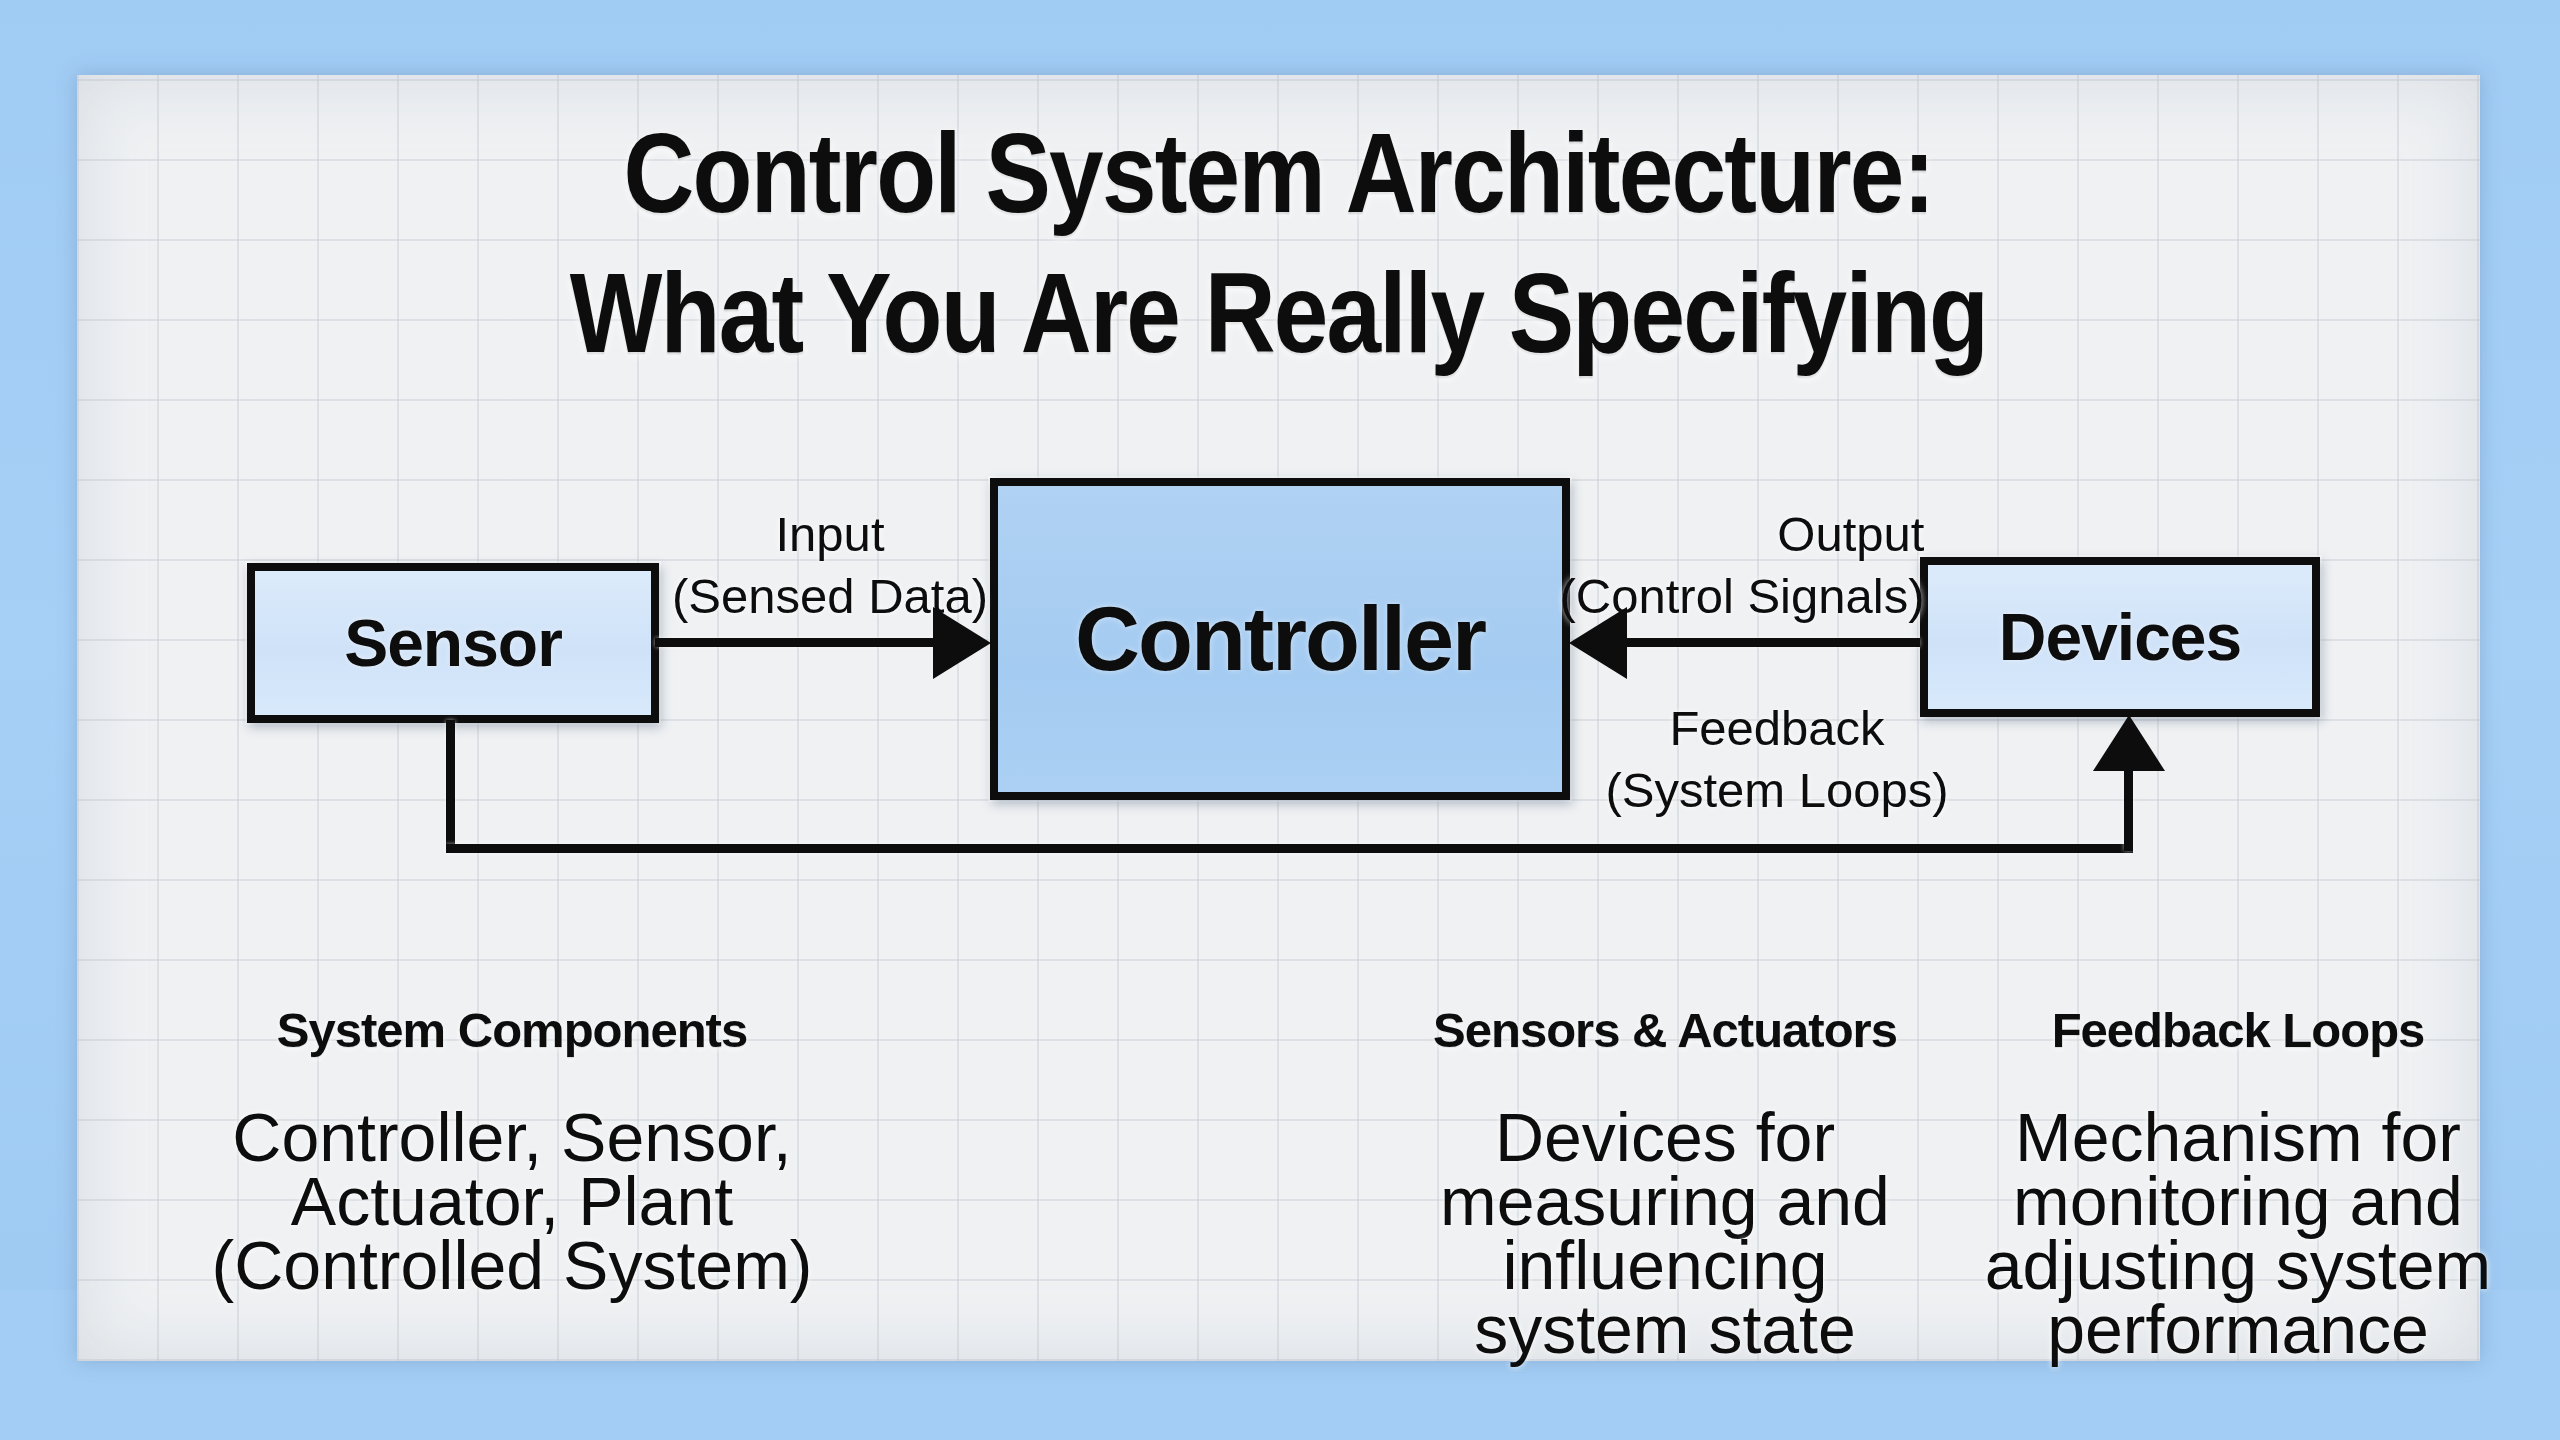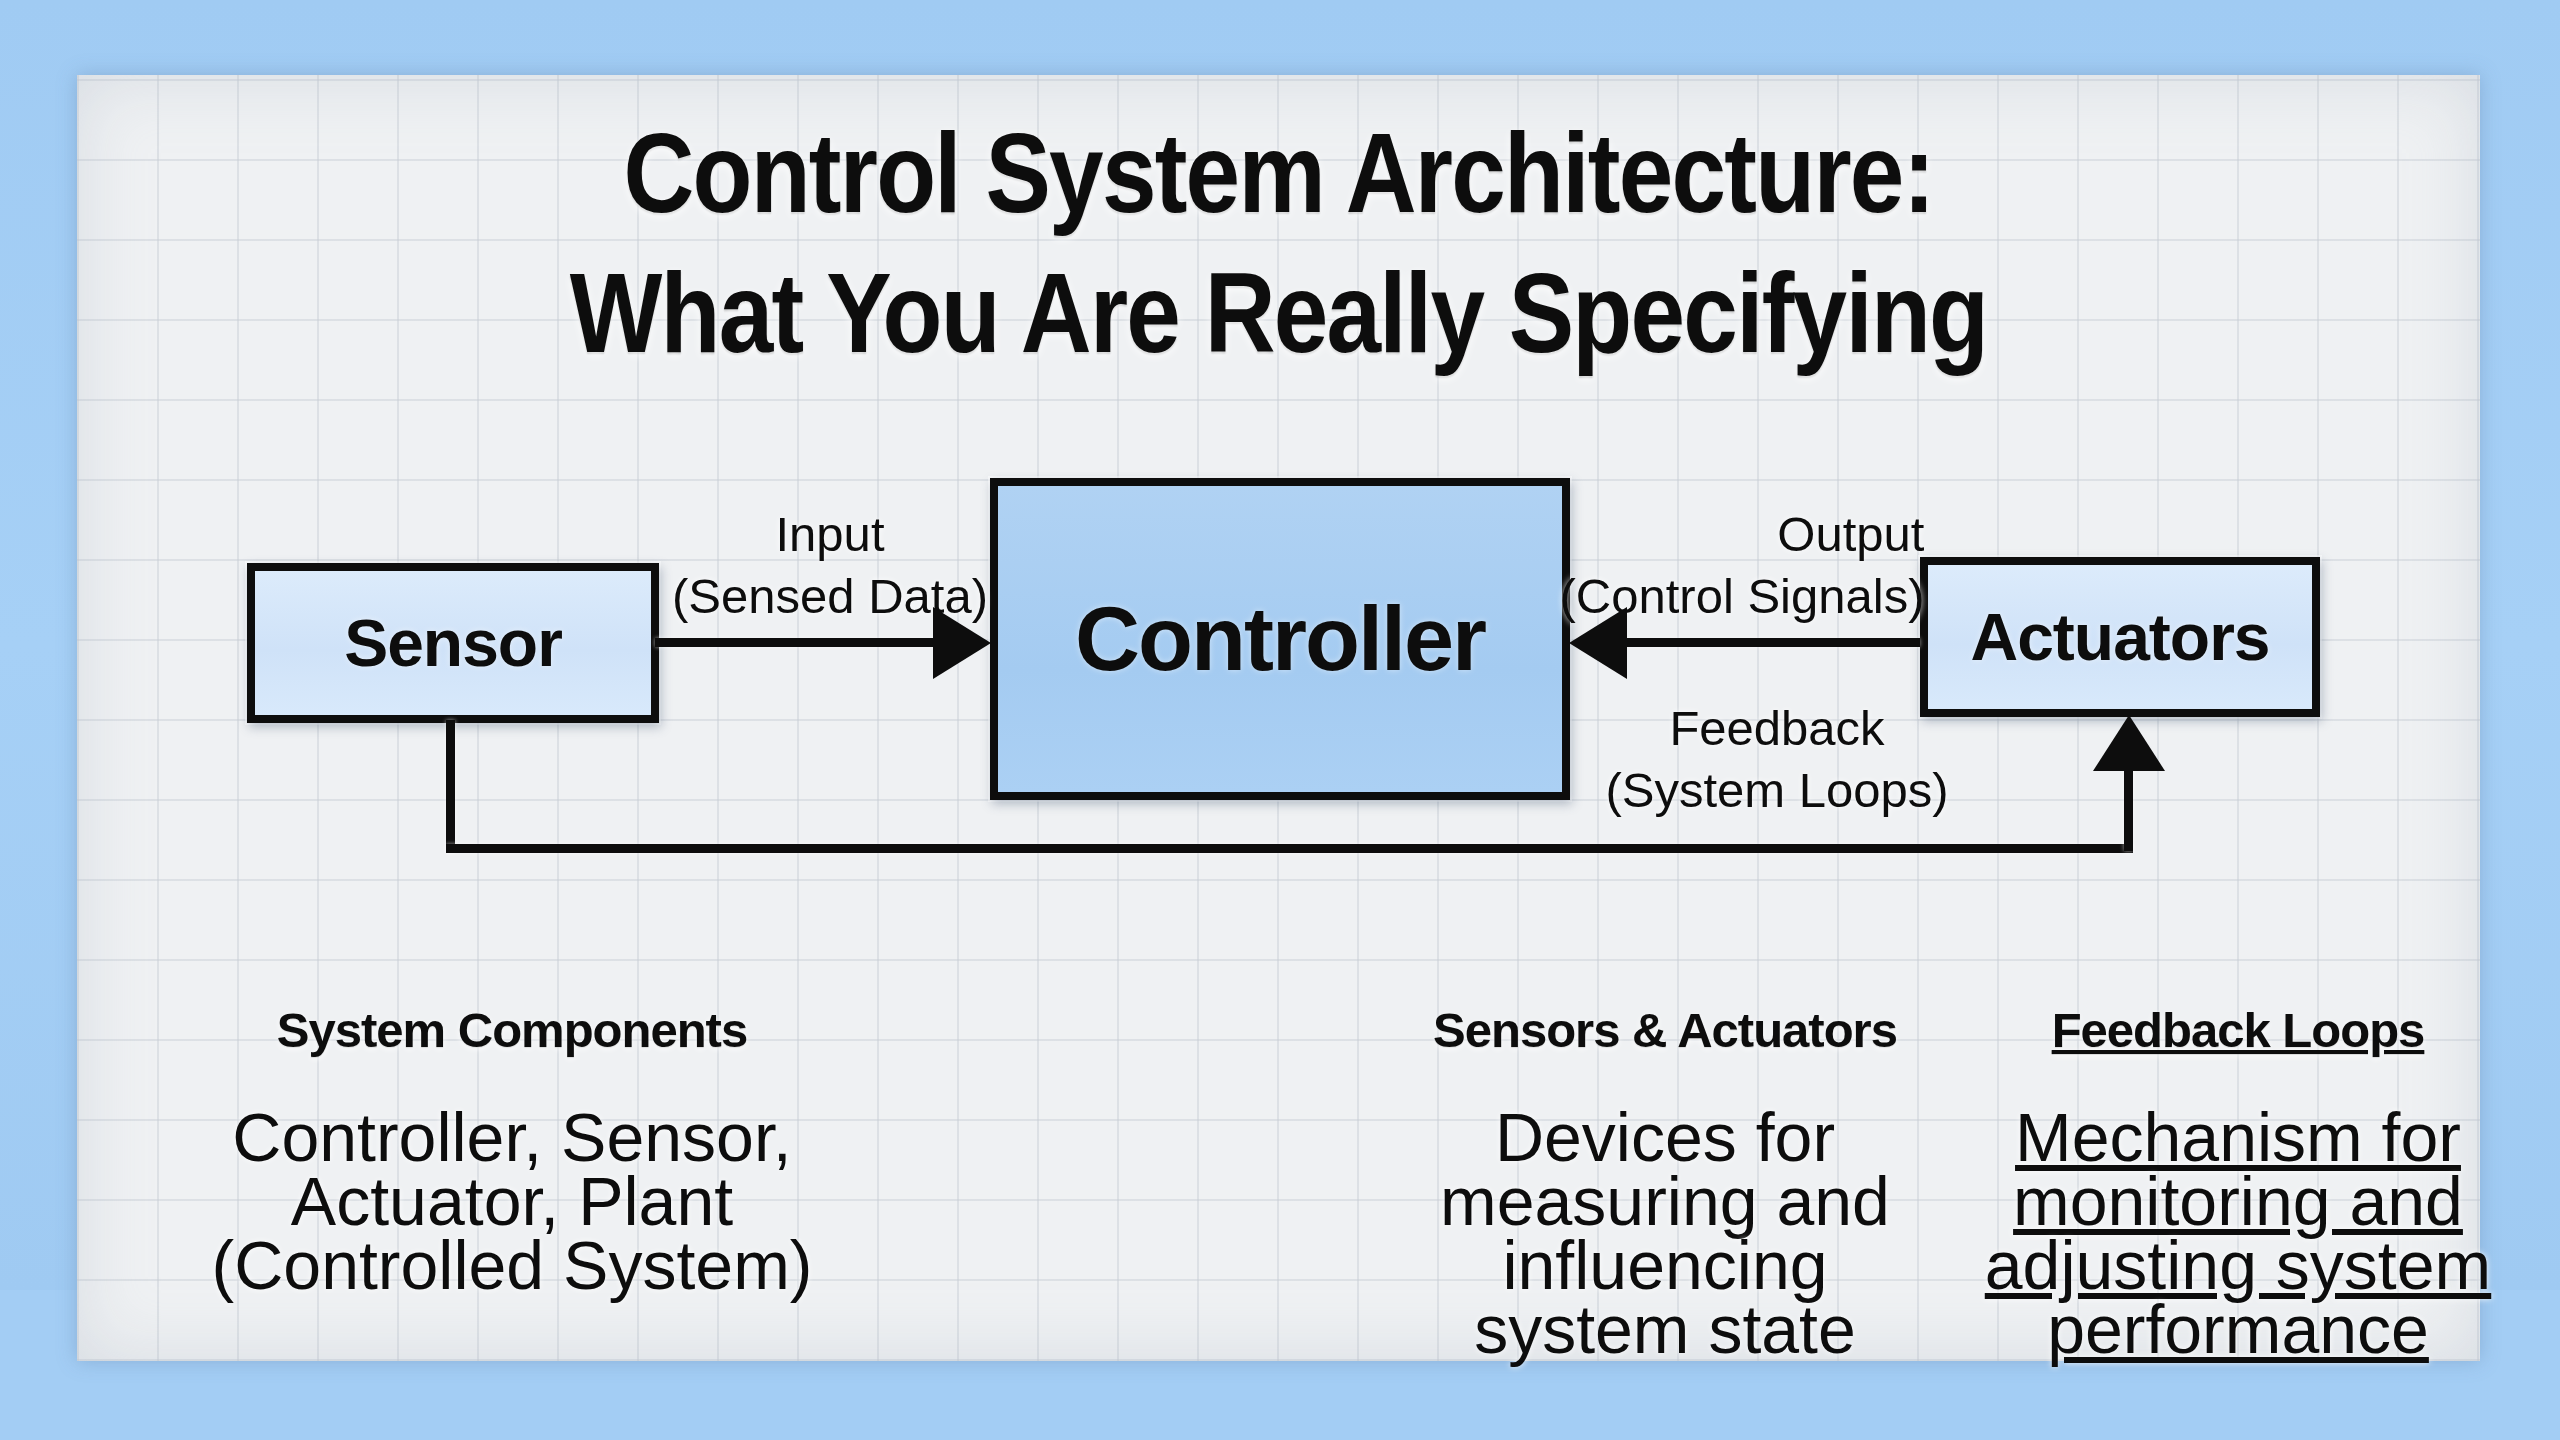--- a/index.html
+++ b/index.html
@@ -88,41 +88,41 @@
   .col-body{
     margin-top:40px;
     font-size:68px;
     line-height:64px;
     white-space:pre-line;
     text-shadow:0 0 6px rgba(255,255,255,0.9);
   }
   .col-1{left:435px;width:660px;}
   .col-2{left:1020px;width:560px;}
   .col-3{left:1588px;width:600px;}
-  .col-4{left:2161px;width:580px;text-decoration:underline;}
+  .col-4{left:2161px;width:580px;}
 </style>
 </head>
 <body>
 
 <div class="frame">
   <div class="canvas">
 
     <div class="title">
       <div class="title-line">Control System Architecture:</div>
       <div class="title-line">What You Are Really Specifying</div>
     </div>
 
     <div class="box box-light sensor">
       <span>Sensor</span>
     </div>
     <div class="box box-medium controller">
       <span>Controller</span>
     </div>
     <div class="box box-light actuator">
-      <span>Actuators</span>
+      <span>Devices</span>
     </div>
 
     <div class="edge-label input-label">Input
 (Sensed Data)</div>
     <div class="edge-label output-label">Output
 (Control Signals)</div>
     <div class="edge-label feedback-label">Feedback
 (System Loops)</div>
 
     <div class="line h-line arrow-line-input"></div>

